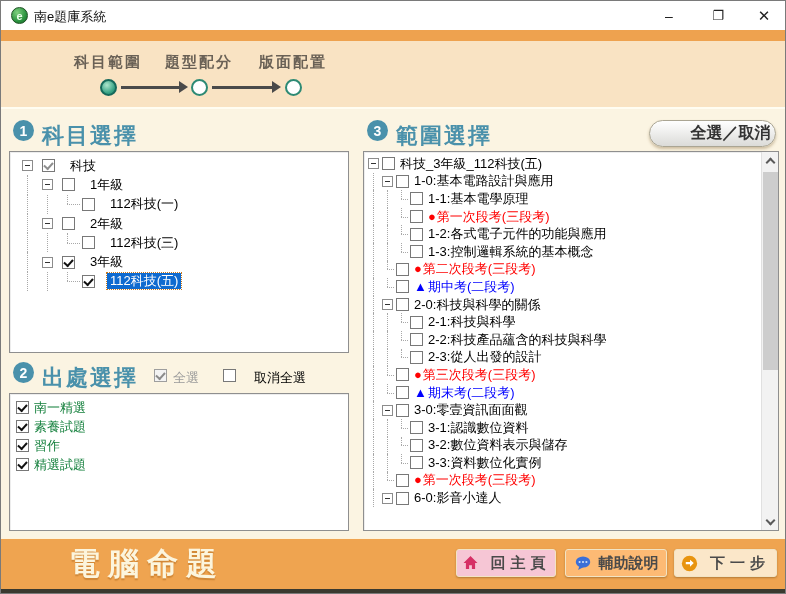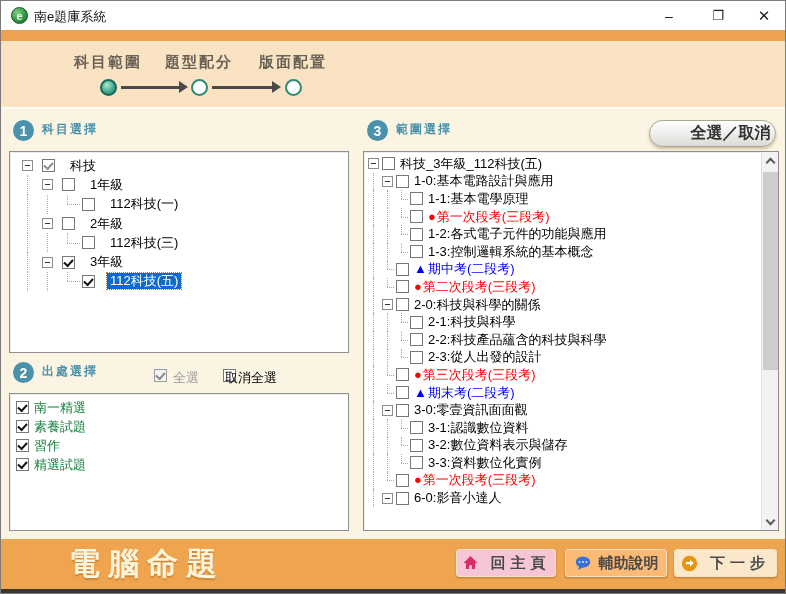--- a/index.html
+++ b/index.html
@@ -23,21 +23,21 @@
     color:#6a6156;letter-spacing:2px;}
   .step-circle{position:absolute;top:38px;width:17px;height:17px;border-radius:50%;background:#fff;border:2px solid #2d8a74;}
   .step-circle.active{background:radial-gradient(circle at 38% 32%,#aee6cd,#37a284 65%,#1f8a6d);border-color:#17695b;}
   .step-arrow{position:absolute;top:45px;height:3px;background:#4a4a4a;}
   .step-arrow::after{content:'';position:absolute;right:-9px;top:-5px;border-left:9px solid #4a4a4a;
     border-top:6px solid transparent;border-bottom:6px solid transparent;}
 
   
   .sec-badge{position:absolute;width:21px;height:21px;border-radius:50%;background:#4a91ab;color:#fff;
     font-weight:bold;font-size:14px;display:flex;align-items:center;justify-content:center;}
-  .sec-title{position:absolute;color:#4a91ab;font-weight:bold;font-size:12px;letter-spacing:2px;}
+  .sec-title{position:absolute;color:#4a91ab;font-weight:bold;font-size:22px;letter-spacing:2px;}
 
   
   .box{position:absolute;background:#fff;border:1px solid #8f8f8f;box-shadow:inset 1px 1px 0 rgba(0,0,0,0.07);overflow:hidden;}
 
   
   .tree{position:absolute;inset:0;padding:4px 0 0 12px;}
   .tree.right{padding:3px 0 0 4px;}
   .trow{display:flex;align-items:center;height:var(--rh);}
   .guide{flex:none;width:var(--ind);align-self:stretch;position:relative;}
   .guide::before{content:'';position:absolute;left:5px;top:0;bottom:0;border-left:1px dotted #a8a8a8;}
@@ -169,21 +169,21 @@
           <span class="tlabel sel">112科技(五)</span>
         </div>
       </div>
   </div>
 
   <span class="sec-badge" style="left:12px;top:361px;">2</span>
   <span class="sec-title" style="left:41px;top:362px;">出處選擇</span>
   <span class="cb dis" style="position:absolute;left:153px;top:368px;"></span>
   <span class="hdr-cb-label dis" style="left:172px;top:368px;">全選</span>
   <span class="cb" style="position:absolute;left:222px;top:368px;"></span>
-  <span class="hdr-cb-label" style="left:224px;top:368px;">取消全選</span>
+  <span class="hdr-cb-label" style="left:253px;top:368px;">取消全選</span>
 
   <div class="box" style="left:8px;top:392px;width:340px;height:138px;">
     <div style="position:absolute;inset:0;padding:4px 0 0 6px;" id="source-list">
         <div class="lrow">
           <span class="cb on"></span>
           <span class="llabel">南一精選</span>
         </div>
         <div class="lrow">
           <span class="cb on"></span>
           <span class="llabel">素養試題</span>
@@ -241,27 +241,27 @@
           <span class="guide"></span>
           <span class="guide"></span>
           <span class="conn"></span>
           <span class="cb"></span>
           <span class="tlabel">1-3:控制邏輯系統的基本概念</span>
         </div>
         <div class="trow">
           <span class="guide"></span>
           <span class="conn"></span>
           <span class="cb"></span>
+          <span class="tlabel red"><span class="marker">●</span>第二次段考(三段考)</span>
+        </div>
+        <div class="trow">
+          <span class="guide"></span>
+          <span class="conn"></span>
+          <span class="cb"></span>
           <span class="tlabel blue"><span class="marker">▲</span>期中考(二段考)</span>
-        </div>
-        <div class="trow">
-          <span class="guide"></span>
-          <span class="conn"></span>
-          <span class="cb"></span>
-          <span class="tlabel red"><span class="marker">●</span>第二次段考(三段考)</span>
         </div>
         <div class="trow">
           <span class="guide"></span>
           <span class="expander"></span>
           <span class="cb"></span>
           <span class="tlabel">2-0:科技與科學的關係</span>
         </div>
         <div class="trow">
           <span class="guide"></span>
           <span class="guide"></span>

